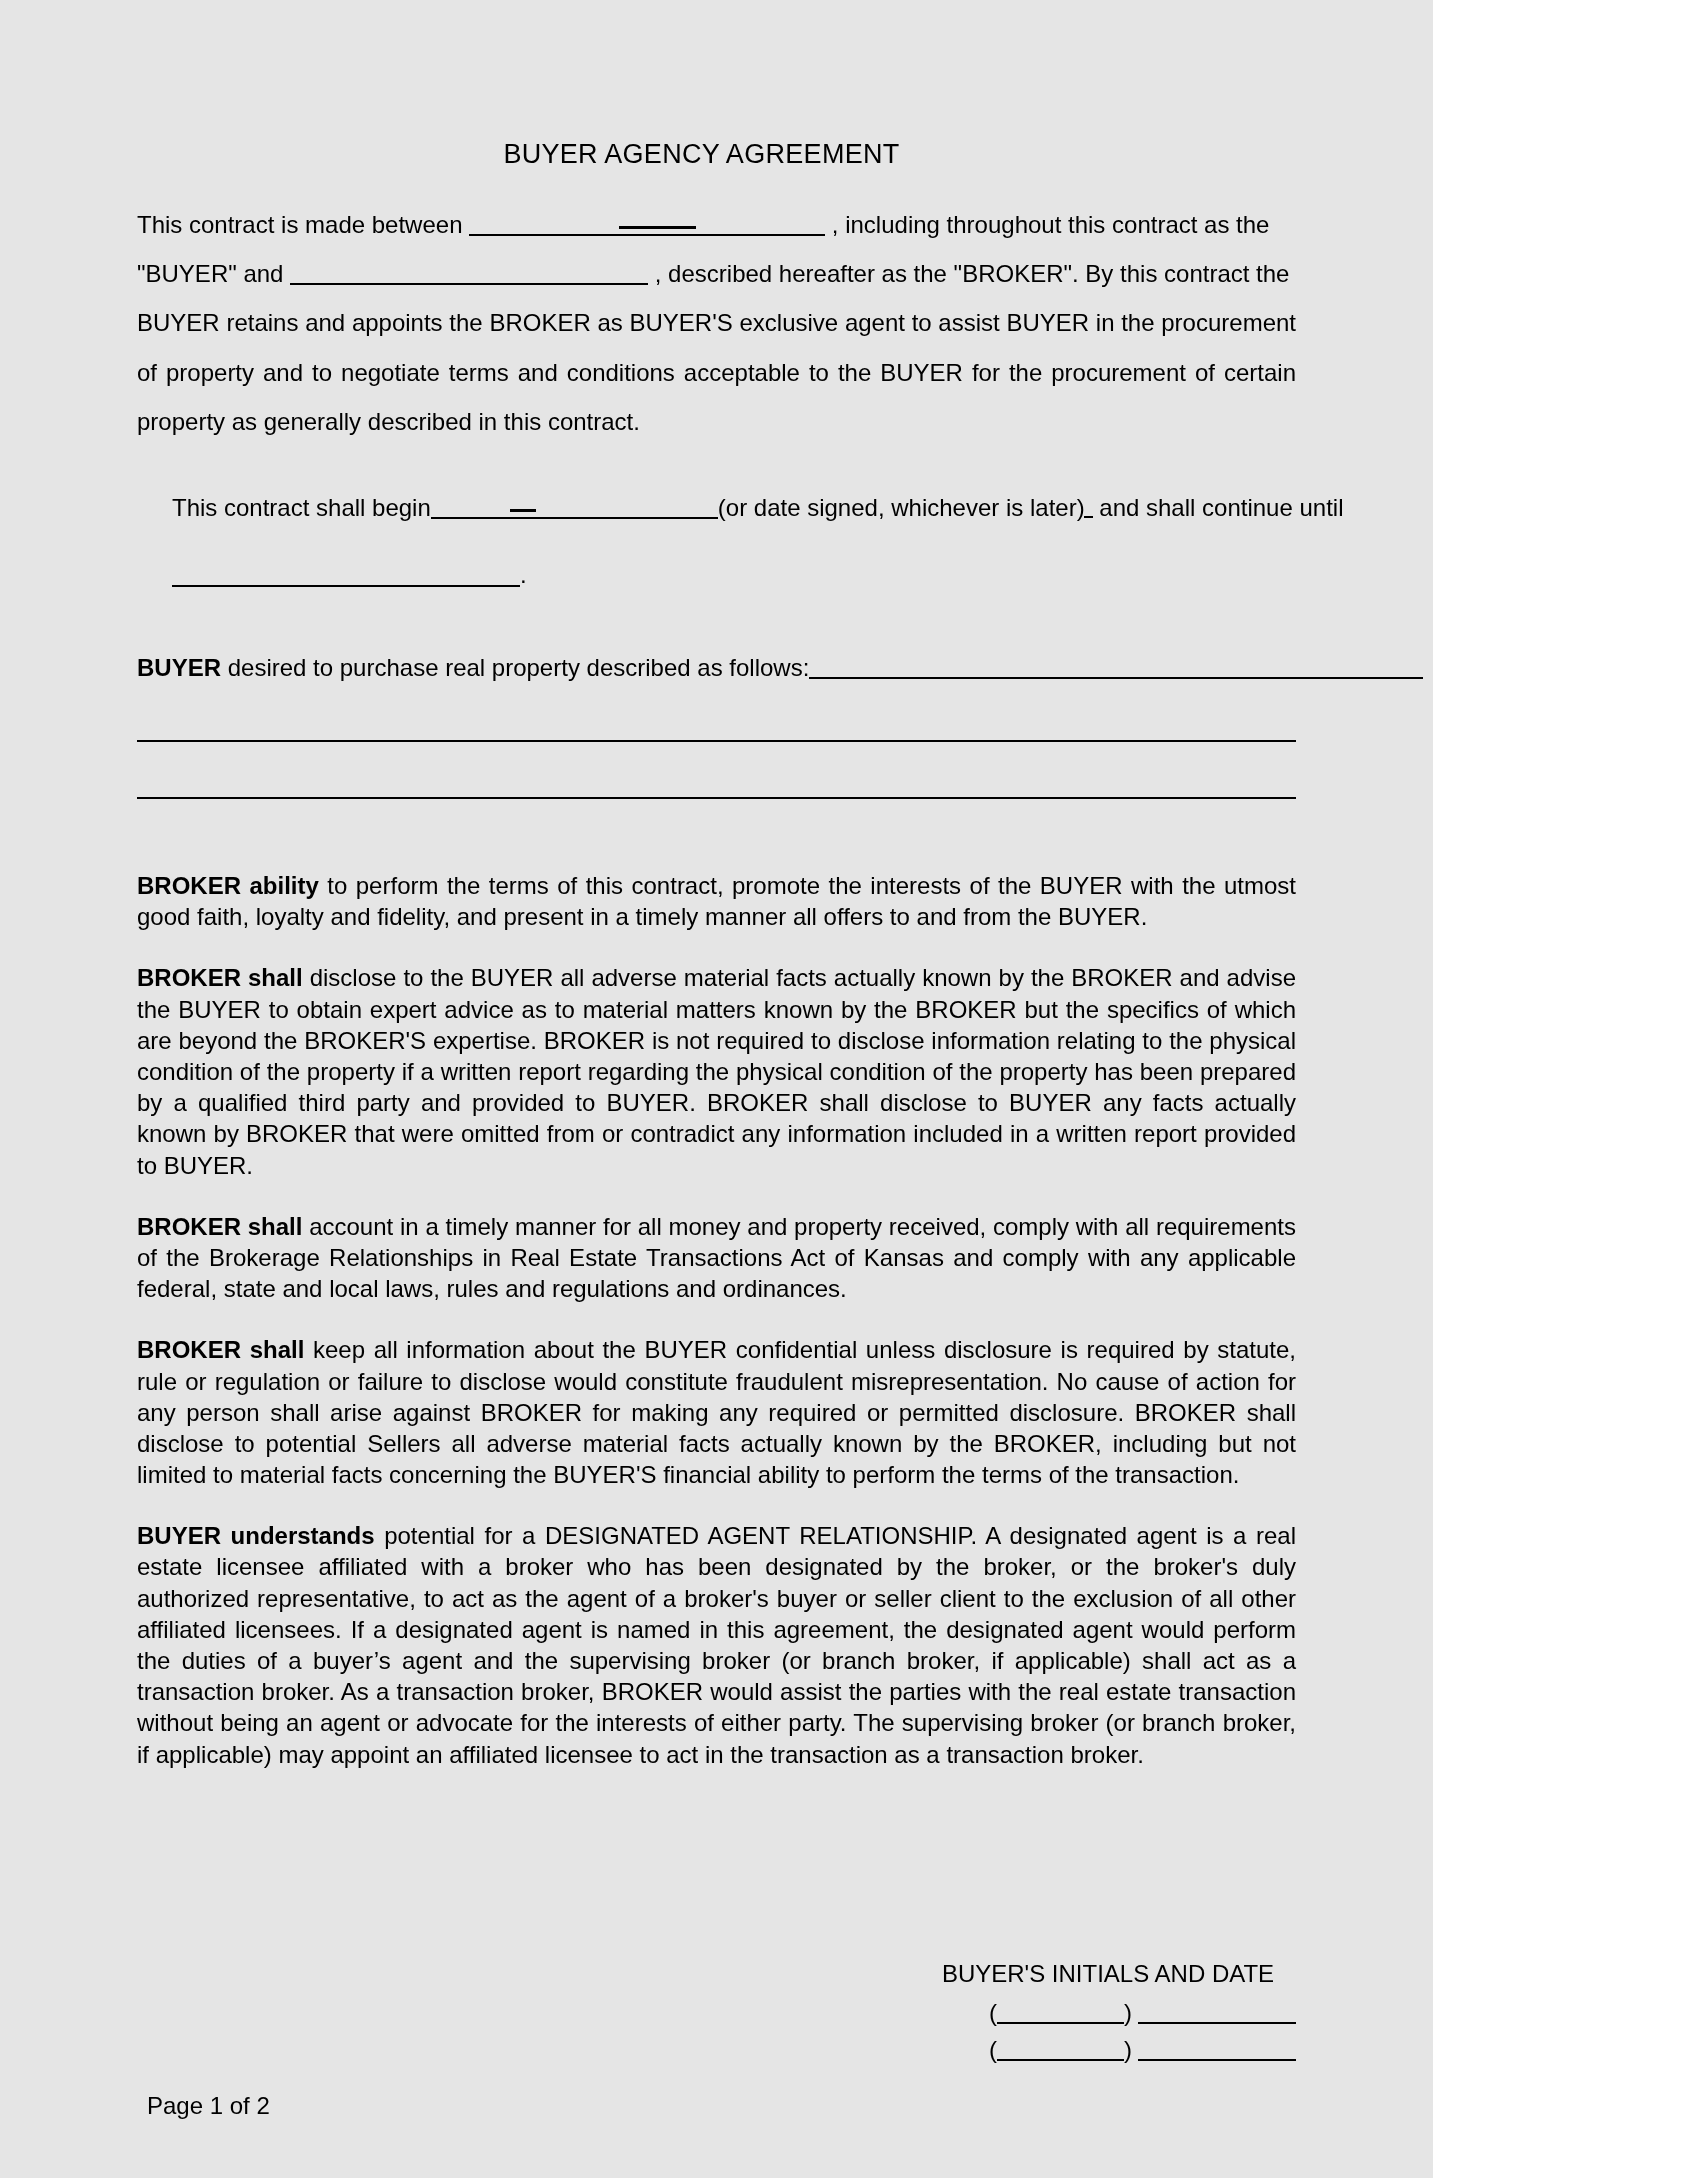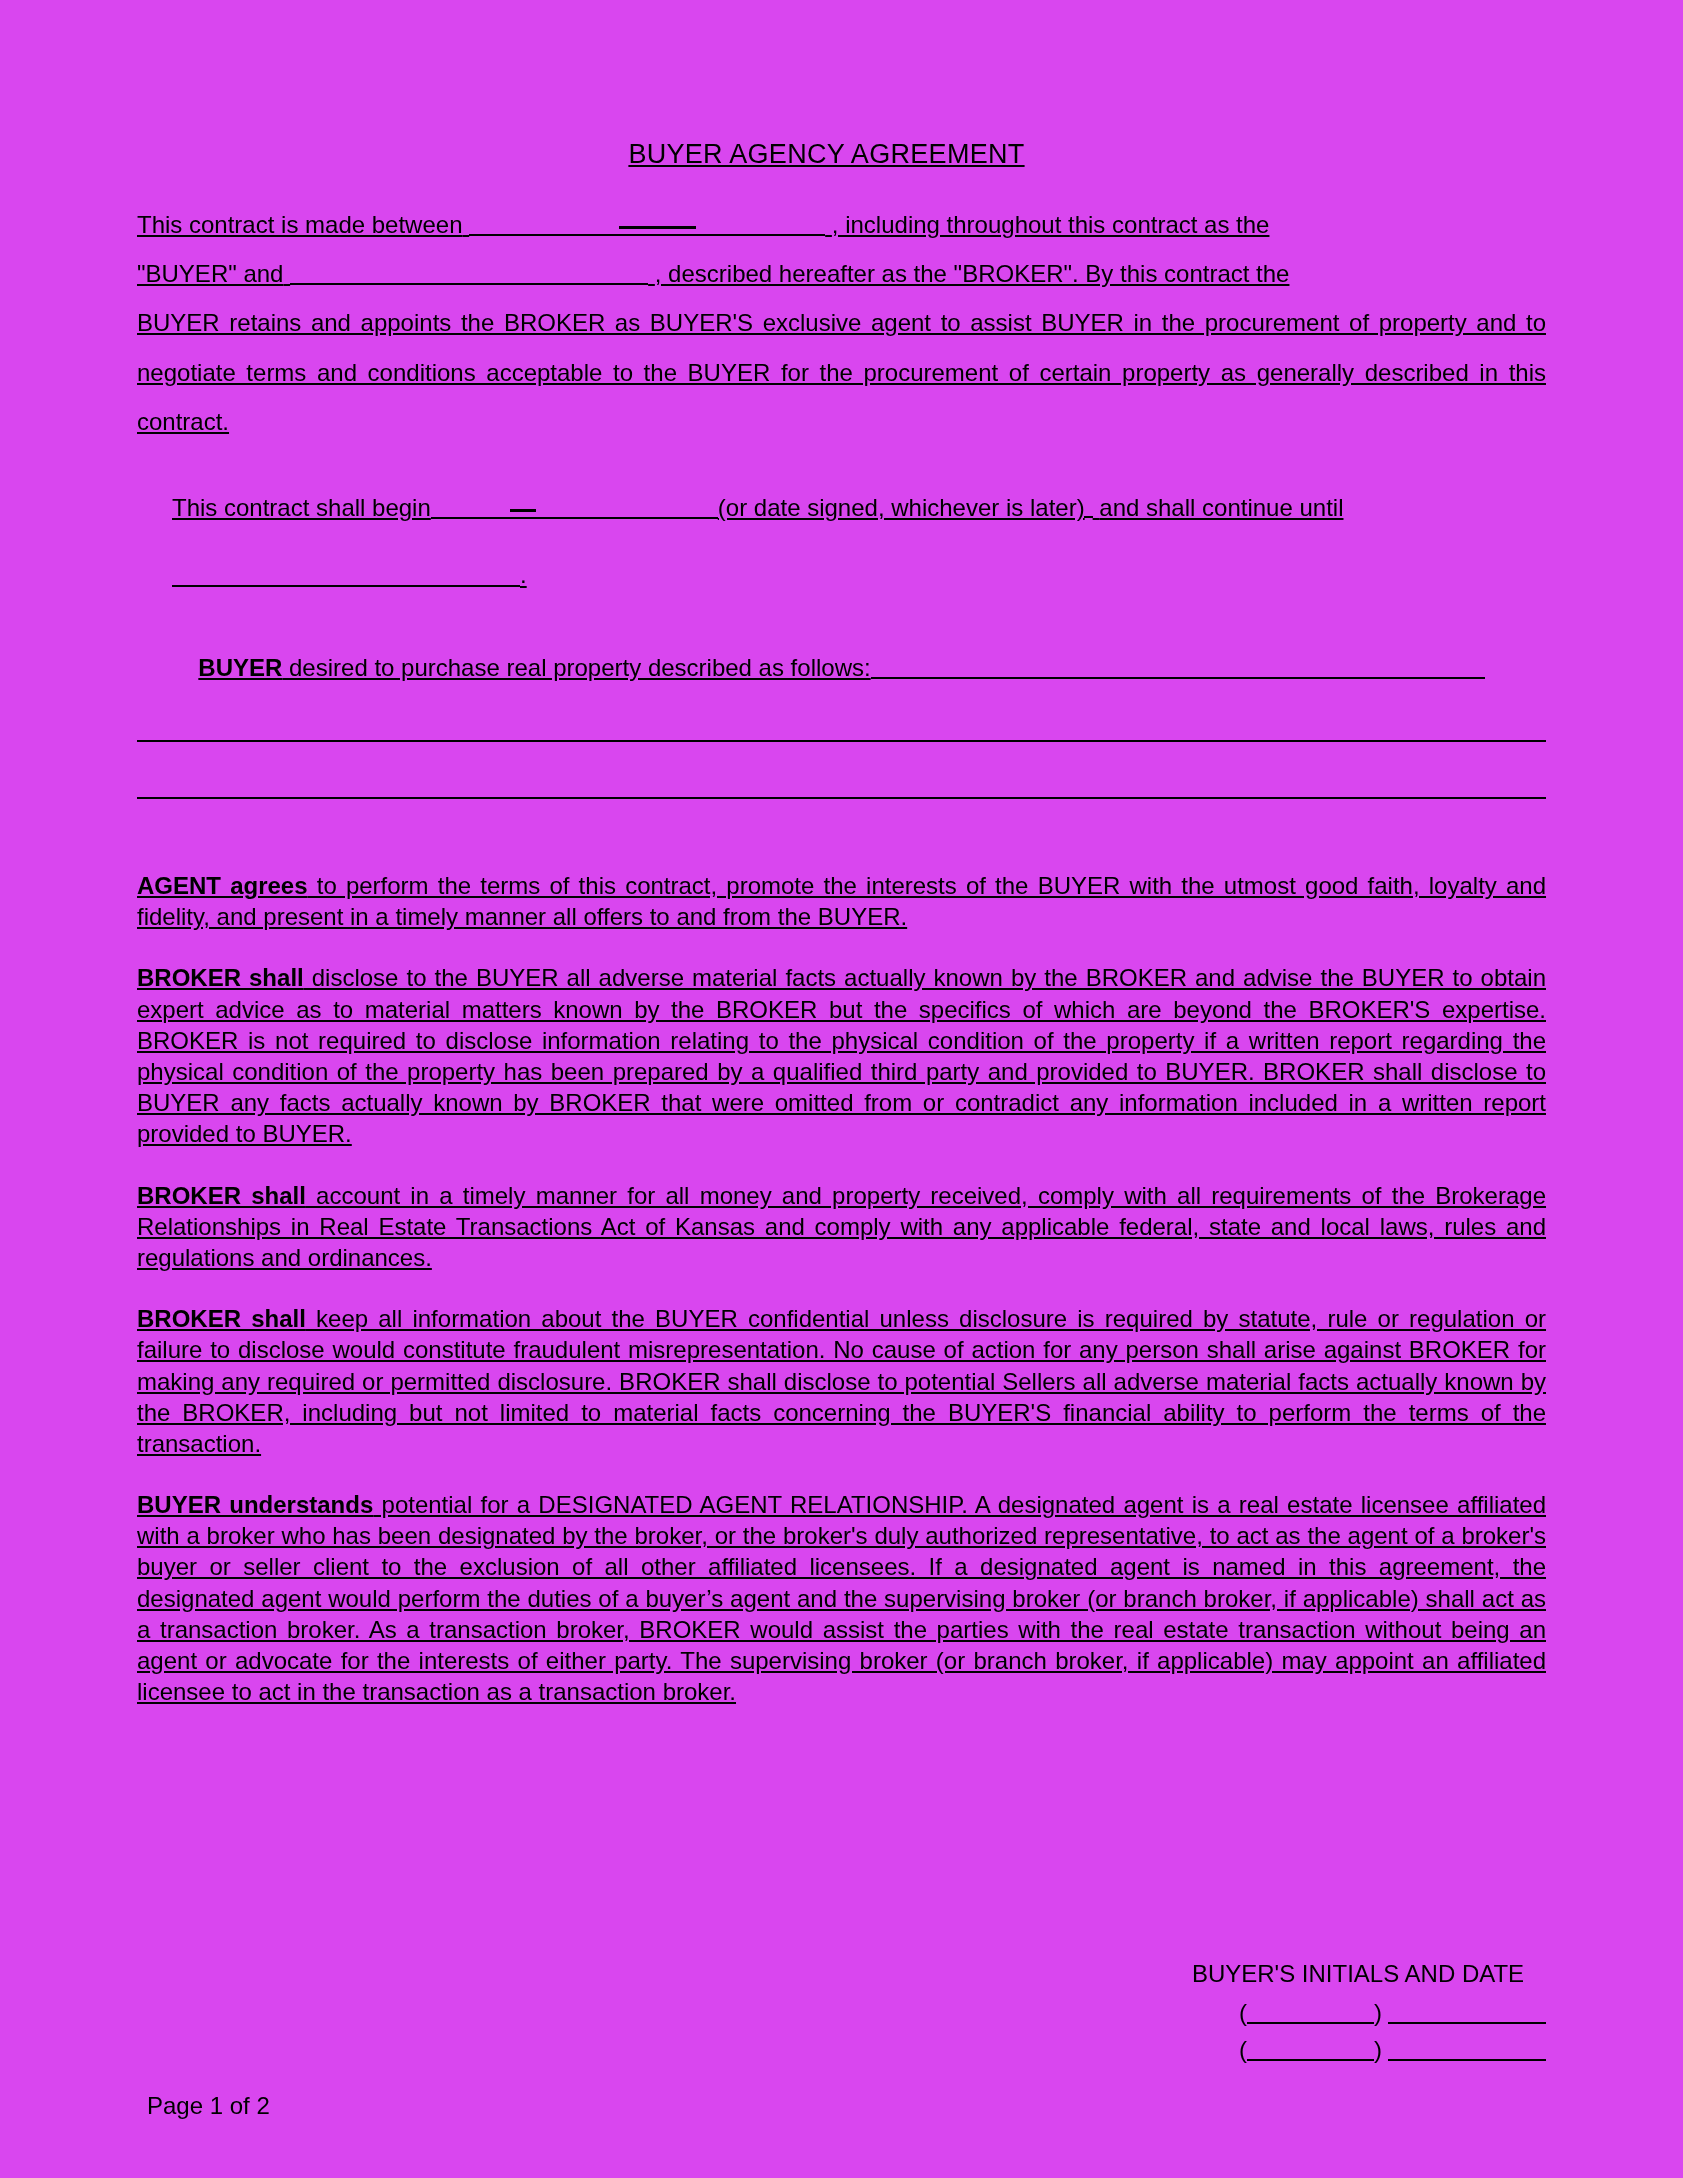--- a/index.html
+++ b/index.html
@@ -6,27 +6,26 @@
     margin: 0;
     padding: 0;
     background: #ffffff;
   }
   body {
     font-family: "Liberation Sans", sans-serif;
     color: #000000;
   }
   .page {
     position: relative;
-    width: 1683px;
+    width: 1433px;
     height: 2178px;
-    background: #d946ef;
+    background: #e5e5e5;
     box-sizing: border-box;
     padding: 107px 137px 0 137px;
     overflow: hidden;
-    text-decoration: underline;
   }
 
   
   .doc-title {
     text-align: center;
     font-size: 27px;
     letter-spacing: 0.3px;
     margin: 32px 0 0 0;
     padding-right: 30px;
   }
@@ -184,21 +183,21 @@
     <div class="desired-row">
       <span class="bold">BUYER</span><span> desired to purchase real property described as follows:</span><span class="desired-blank"></span>
     </div>
     <div class="rule-line" style="margin-top:57px;"></div>
     <div class="rule-line" style="margin-top:55px;"></div>
   </div>
 
   <div style="margin-top:71px;">
 
     <p class="para" style="margin-bottom:30px;">
-      <span class="bold">AGENT agrees</span><span> to perform the terms of this contract, promote the interests of the BUYER with the utmost good faith, loyalty and fidelity, and present in a timely manner all offers to and from the BUYER.</span>
+      <span class="bold">BROKER ability</span><span> to perform the terms of this contract, promote the interests of the BUYER with the utmost good faith, loyalty and fidelity, and present in a timely manner all offers to and from the BUYER.</span>
     </p>
 
     <p class="para" style="margin-bottom:30px;">
       <span class="bold">BROKER shall</span><span> disclose to the BUYER all adverse material facts actually known by the BROKER and advise the BUYER to obtain expert advice as to material matters known by the BROKER but the specifics of which are beyond the BROKER'S expertise. BROKER is not required to disclose information relating to the physical condition of the property if a written report regarding the physical condition of the property has been prepared by a qualified third party and provided to BUYER. BROKER shall disclose to BUYER any facts actually known by BROKER that were omitted from or contradict any information included in a written report provided to BUYER.</span>
     </p>
 
     <p class="para" style="margin-bottom:30px;">
       <span class="bold">BROKER shall</span><span> account in a timely manner for all money and property received, comply with all requirements of the Brokerage Relationships in Real Estate Transactions Act of Kansas and comply with any applicable federal, state and local laws, rules and regulations and ordinances.</span>
     </p>
 

